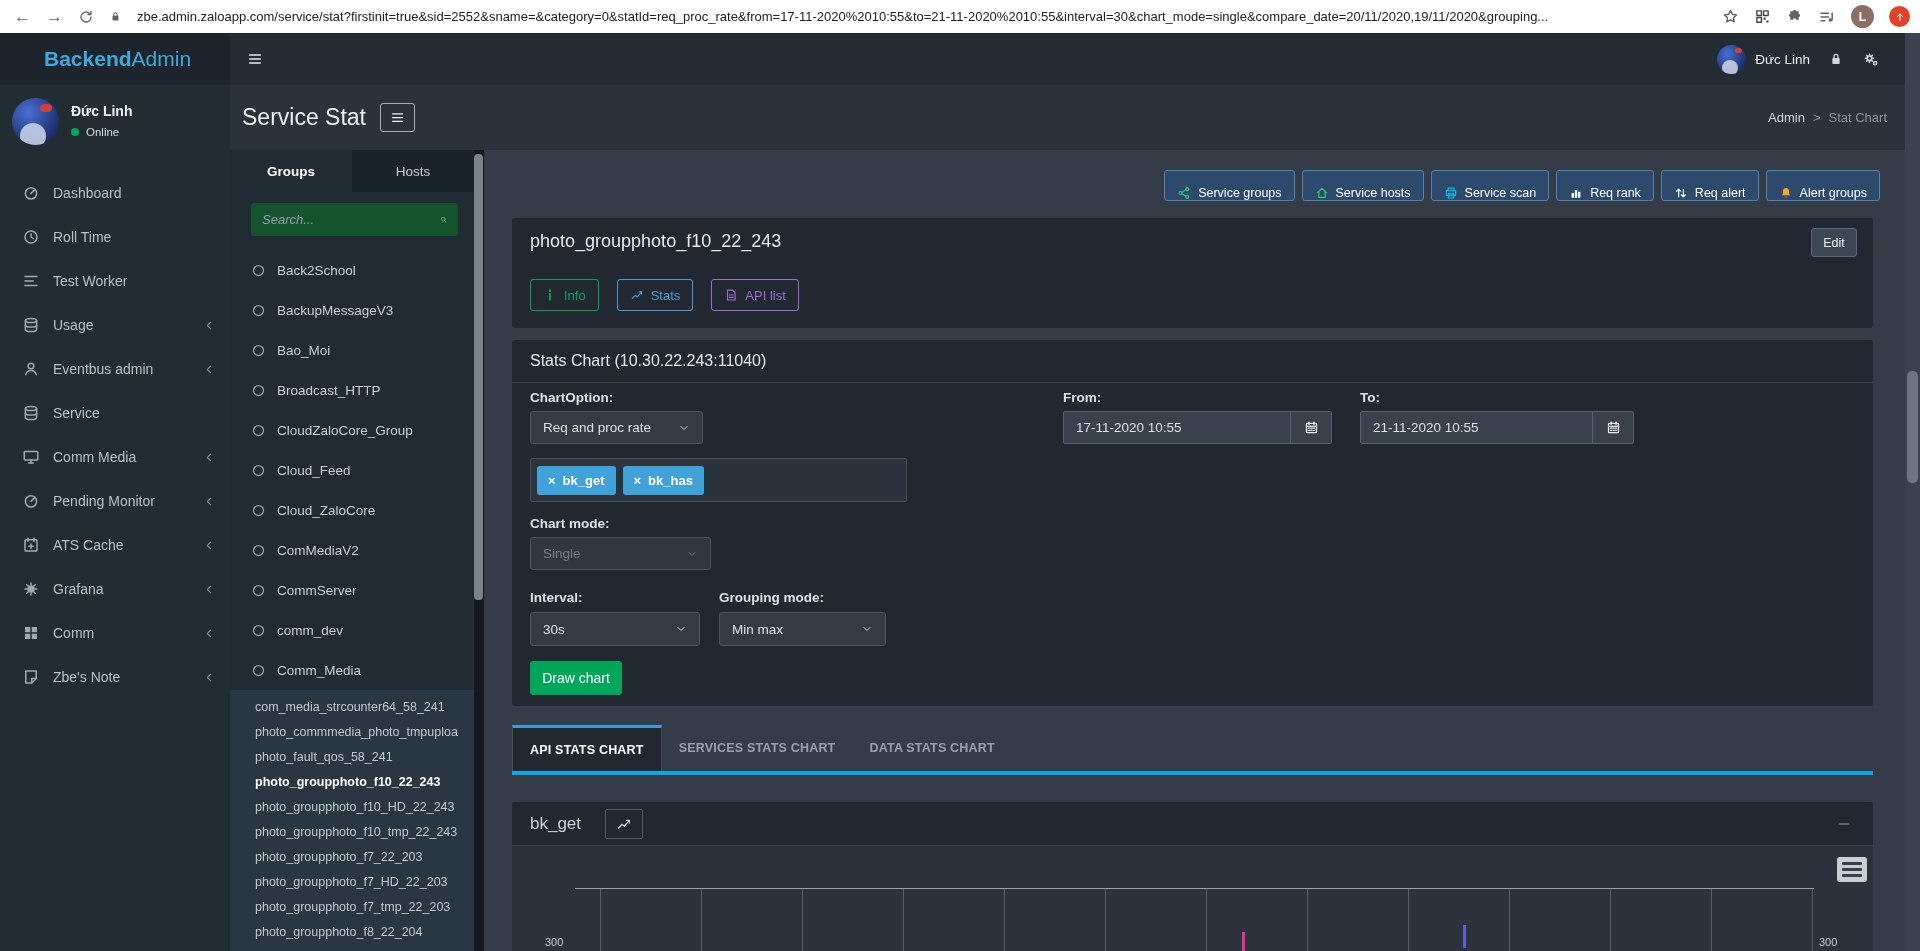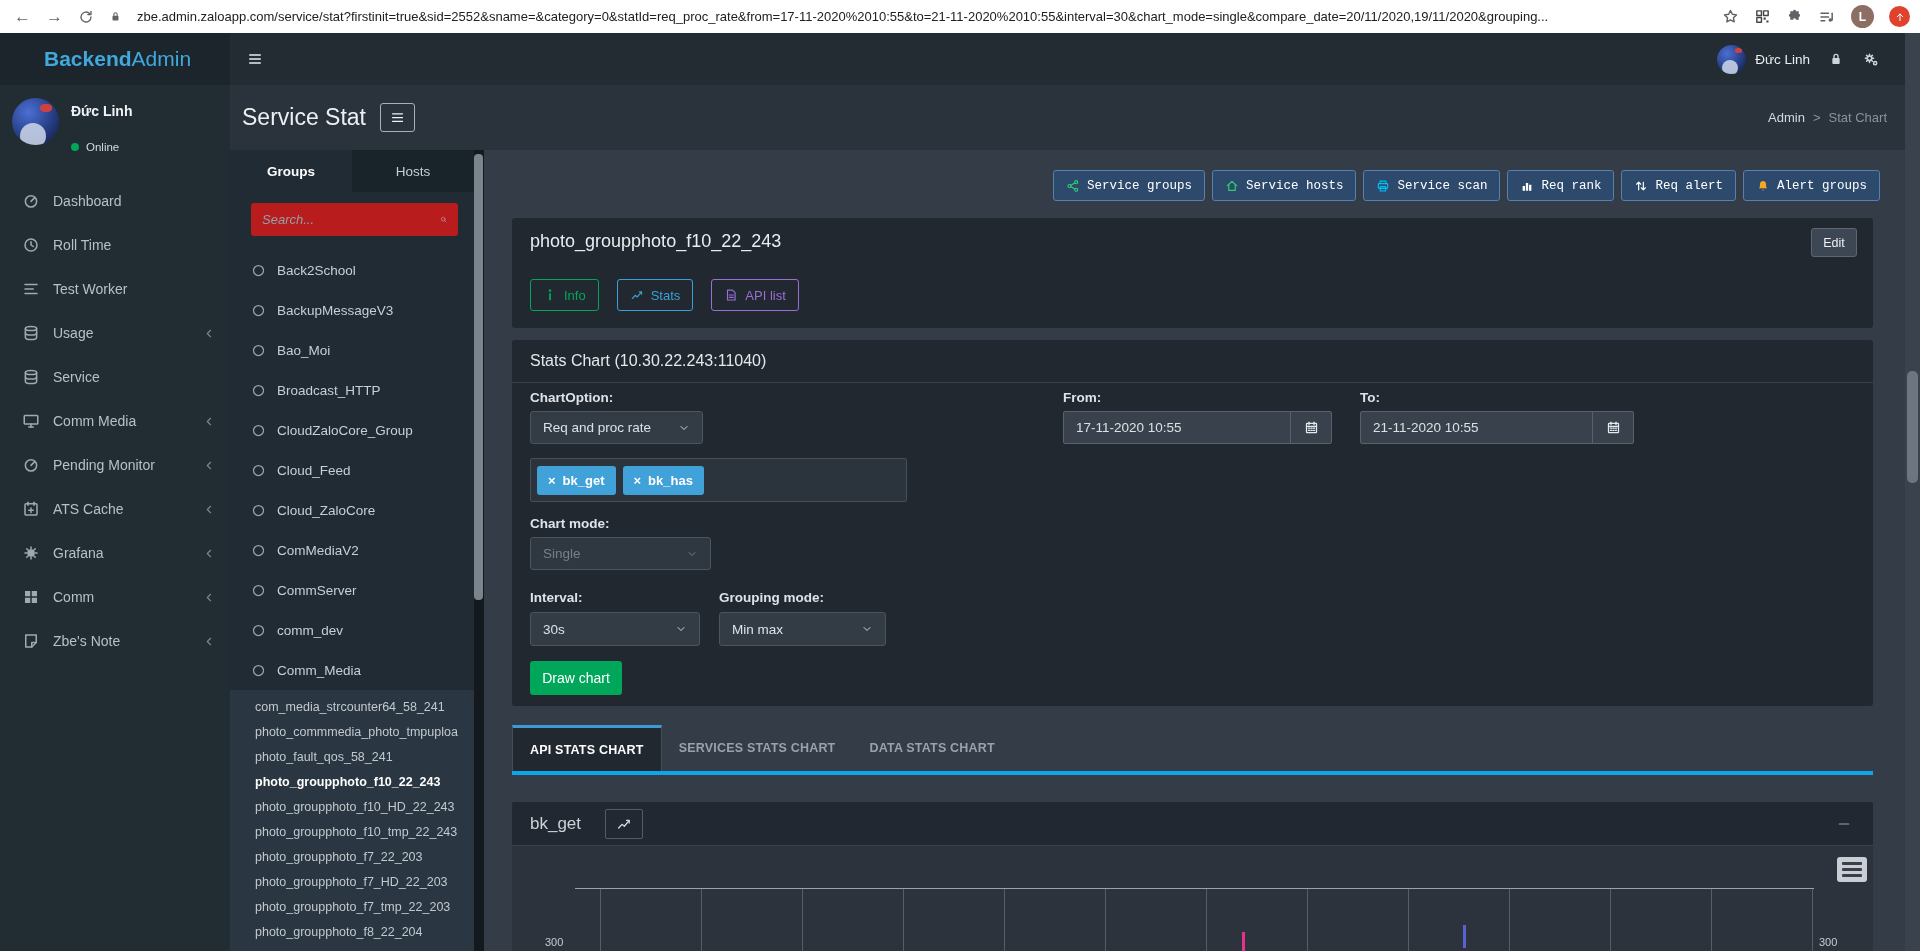--- a/index.html
+++ b/index.html
@@ -30,21 +30,21 @@
   .avatar::after { content:""; position:absolute; left:18%; bottom:-8%; width:55%; height:55%; border-radius:50%; background:#cfd8ea; opacity:.85; }
   .avatar::before { content:""; position:absolute; right:14%; top:12%; width:26%; height:18%; border-radius:40%; background:#d04040; }
   .nav-ic { color:#cfd6db; }
 
   
   .sidebar { position:absolute; left:0; top:85px; width:230px; bottom:0; background:#222d33; }
   .user-panel { display:flex; padding:13px 10px 12px 12px; gap:12px; }
   .user-av { width:47px; height:47px; }
   .user-meta { padding-top:5px; }
   .user-name { color:#f0f3f5; font-size:14px; font-weight:bold; }
-  .user-status { margin-top:22px; display:flex; align-items:center; gap:7px; color:#d4dade; font-size:11.5px; }
+  .user-status { margin-top:7px; display:flex; align-items:center; gap:7px; color:#d4dade; font-size:11.5px; }
   .status-dot { width:8px; height:8px; border-radius:50%; }
   .side-menu { margin-top:14px; }
   .side-item { height:44px; display:flex; align-items:center; padding:0 14px 0 22px; gap:13px; color:#b6c0c7; font-size:14px; cursor:pointer; }
   .side-item .mi { width:18px; height:18px; color:#9fa9b1; flex:none; }
   .side-label { flex:1; white-space:nowrap; }
   .side-chev { width:13px; height:13px; color:#7f8991; }
 
   
   .content-header { position:absolute; left:230px; top:85px; width:1675px; height:65px; background:#2a323b;
     display:flex; align-items:center; padding:0 18px 0 12px; }
@@ -54,21 +54,21 @@
   .hdr-menu-btn .icw { width:15px; height:15px; }
   .breadcrumb { margin-left:auto; font-size:13px; color:#8a939c; display:flex; gap:8px; align-items:center; }
   .bc-parent { color:#d2d9de; }
 
   
   .tree { position:absolute; left:230px; top:150px; width:244px; bottom:0; background:#202b33; overflow:hidden; }
   .tree-tabs { display:flex; height:42px;justify-content:flex-end; }
   .tree-tab { flex:1; display:flex; align-items:center; justify-content:center; font-size:13.5px; cursor:pointer; }
   .tree-tab.active { color:#ffffff; font-weight:bold; background:#202b33; }
   .tree-tab.inactive { color:#c7cfd5; background:#19232a; }
-  .tree-search { margin:11px 16px 0 21px; height:33px; background:#b91c1c; border-radius:3px;
+  .tree-search { margin:11px 16px 0 21px; height:33px; background:#14532d; border-radius:3px;
     display:flex; align-items:center; padding:0 11px; }
   .tree-search input { flex:1; background:transparent; border:none; outline:none; color:#cfd8dd;
     font-size:13px; font-style:italic; font-family:"Liberation Sans",sans-serif; }
   .tree-search input::placeholder { color:#90a0aa; }
   .tree-search .icw { width:15px; height:15px; color:#a9b5bc; }
   .group-list { margin-top:14px; }
   .group-item { height:40px; display:flex; align-items:center; gap:11px; padding-left:21px; color:#c8cfd5; font-size:13.5px; cursor:pointer; }
   .group-item .icw { width:15px; height:15px; color:#99a4ac; }
   .svc-list { background:#2a3641; padding:5px 0 10px 0; }
   .svc-item { height:25px; line-height:25px; padding-left:25px; font-size:12.5px; color:#c2c9cf; white-space:nowrap; overflow:hidden; cursor:pointer; }
@@ -76,22 +76,22 @@
 
   
   .splitter { position:absolute; left:474px; top:150px; width:10px; bottom:0; background:#14191f; }
   .splitter .thumb { position:absolute; left:0; top:4px; width:9px; height:446px; background:#7b838b; border-radius:4px; }
   .page-scrollbar { position:absolute; right:0; top:33px; width:15px; bottom:0; background:#3a434d; }
   .page-scrollbar .thumb { position:absolute; left:2px; top:338px; width:11px; height:112px; background:#6d7680; border-radius:5px; }
 
   
   .main { position:absolute; left:484px; top:150px; width:1421px; bottom:0; background:#343c47; overflow:hidden; }
   .actions { position:absolute; top:20px; right:25px; display:flex; gap:7px; }
-  .act-btn { height:31px; display:flex; align-items:center; gap:7px; padding:0 12px; background:#2d4a6d;
-    border:1px solid #5580b0; border-radius:3px; color:#fff; font-size:12.5px; cursor:pointer; font-family:Liberation Mono, monospace; }
+  .act-btn { height:31px; display:flex; align-items:flex-end; gap:7px; padding:0 12px; background:#2d4a6d;
+    border:1px solid #5580b0; border-radius:3px; color:#fff; font-size:12.5px; cursor:pointer; font-family:Liberation Sans, sans-serif; }
   .act-btn .icw { width:14px; height:14px; }
 
   .panel { position:absolute; left:28px; right:32px; background:#21282f; border-radius:3px; }
   .p1 { top:68px; height:110px; }
   .p1-title { position:absolute; left:18px; top:13px; font-size:18px; color:#e9edf0; }
   .edit-btn { position:absolute; right:16px; top:10px; width:46px; height:29px; background:#3d4653; border:1px solid #5c6675;
     border-radius:3px; color:#eef1f4; font-size:12.5px; cursor:pointer; font-family:"Liberation Sans",sans-serif; }
   .svc-buttons { position:absolute; left:18px; top:61px; display:flex; gap:18px; }
   .o-btn { height:32px; display:flex; align-items:center; gap:7px; padding:0 12px; background:transparent;
     border:1px solid; border-radius:3px; font-size:13px; cursor:pointer; font-family:"Liberation Sans",sans-serif; }
@@ -285,20 +285,34 @@
           <span class="side-label">Usage</span>
           <span class="side-chev icw">
             <svg viewBox="0 0 24 24" fill="none" stroke="currentColor" stroke-width="2" stroke-linecap="round" stroke-linejoin="round">
               <path d="M14 6l-6 6 6 6"></path>
             </svg>
           </span>
         </div>
         <div class="side-item">
           <span class="mi icw">
             <svg viewBox="0 0 24 24" fill="none" stroke="currentColor" stroke-width="2" stroke-linecap="round" stroke-linejoin="round">
+              <circle cx="12" cy="8" r="3.8"></circle>
+              <path d="M5 19.5c.8-3.6 3.6-5.5 7-5.5s6.2 1.9 7 5.5"></path>
+            </svg>
+          </span>
+          <span class="side-label">Eventbus admin</span>
+          <span class="side-chev icw">
+            <svg viewBox="0 0 24 24" fill="none" stroke="currentColor" stroke-width="2" stroke-linecap="round" stroke-linejoin="round">
+              <path d="M14 6l-6 6 6 6"></path>
+            </svg>
+          </span>
+        </div>
+        <div class="side-item">
+          <span class="mi icw">
+            <svg viewBox="0 0 24 24" fill="none" stroke="currentColor" stroke-width="2" stroke-linecap="round" stroke-linejoin="round">
               <ellipse cx="12" cy="6" rx="7.5" ry="2.8"></ellipse>
               <path d="M4.5 6v6c0 1.5 3.4 2.8 7.5 2.8s7.5-1.3 7.5-2.8V6"></path>
               <path d="M4.5 12v6c0 1.5 3.4 2.8 7.5 2.8s7.5-1.3 7.5-2.8v-6"></path>
             </svg>
           </span>
           <span class="side-label">Service</span>
         </div>
         <div class="side-item">
           <span class="mi icw">
             <svg viewBox="0 0 24 24" fill="none" stroke="currentColor" stroke-width="2" stroke-linecap="round" stroke-linejoin="round">

